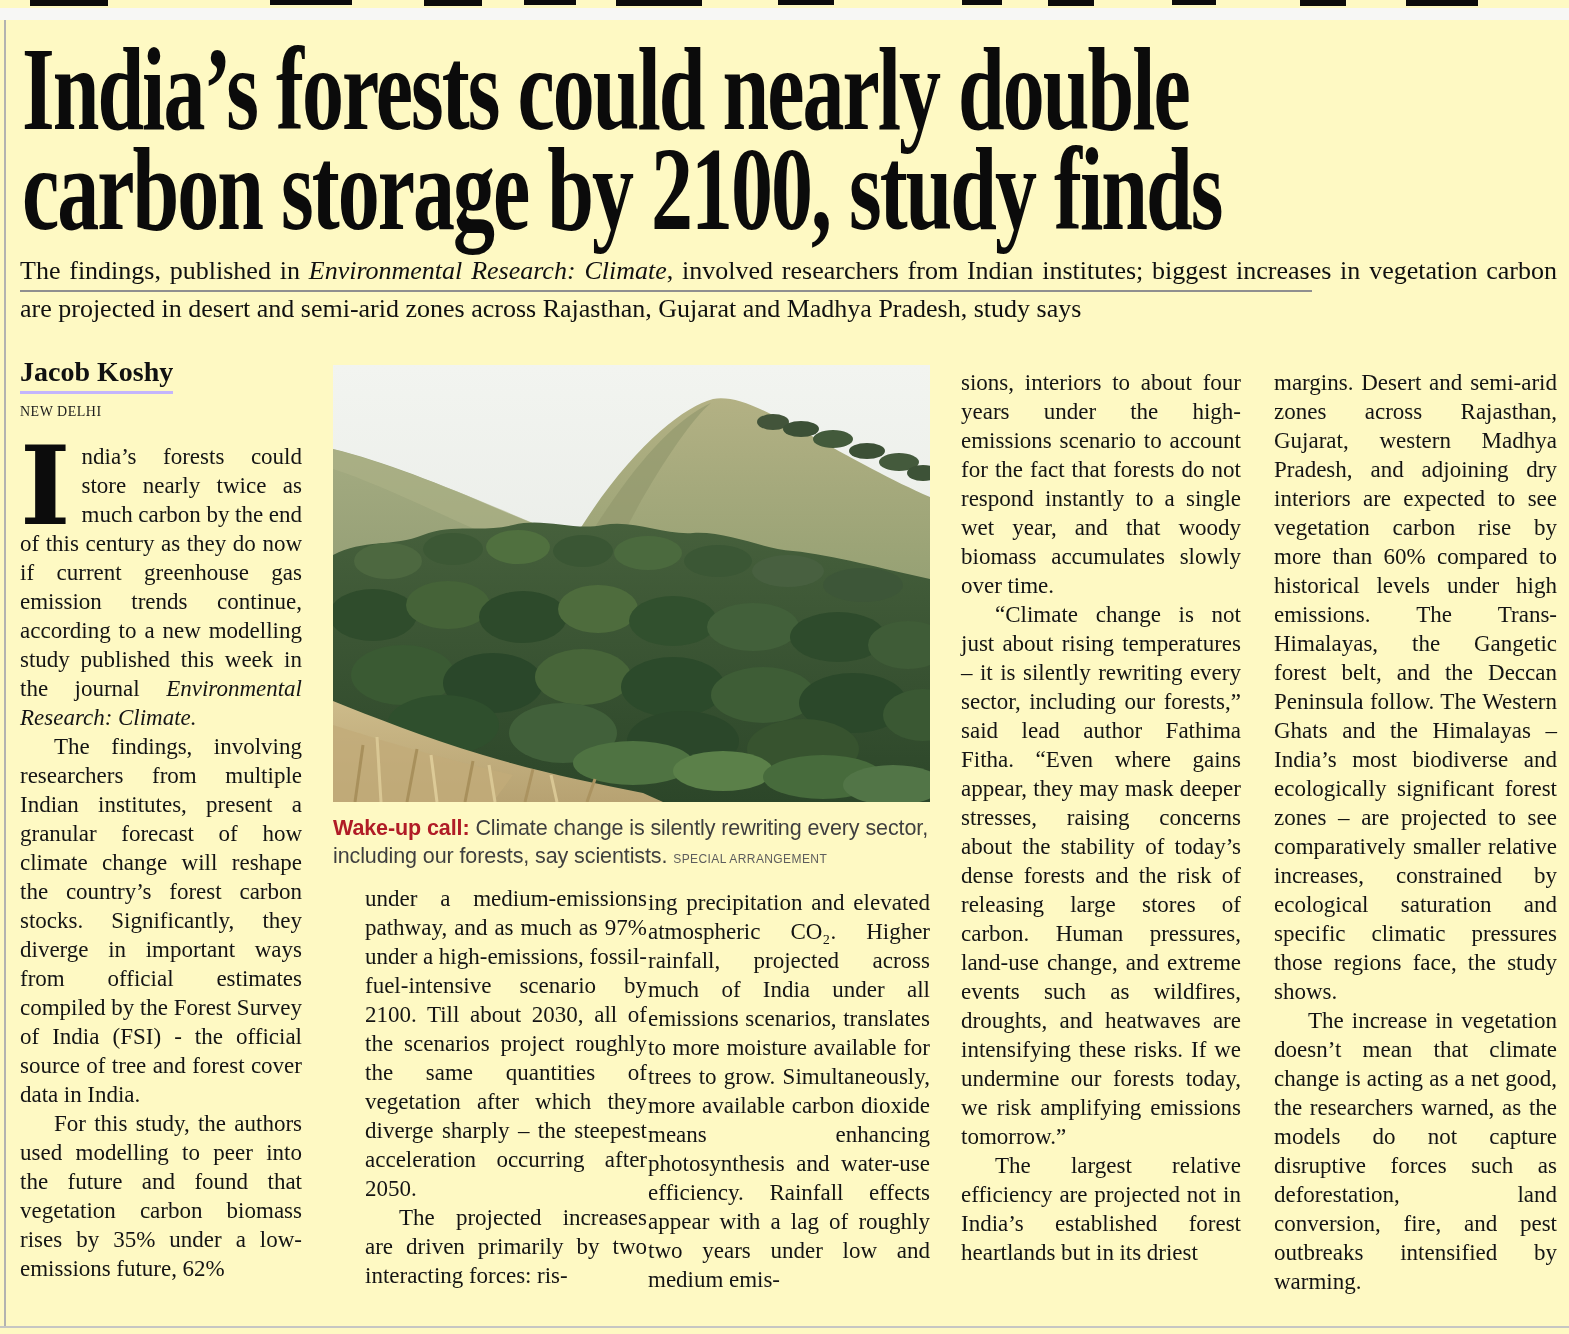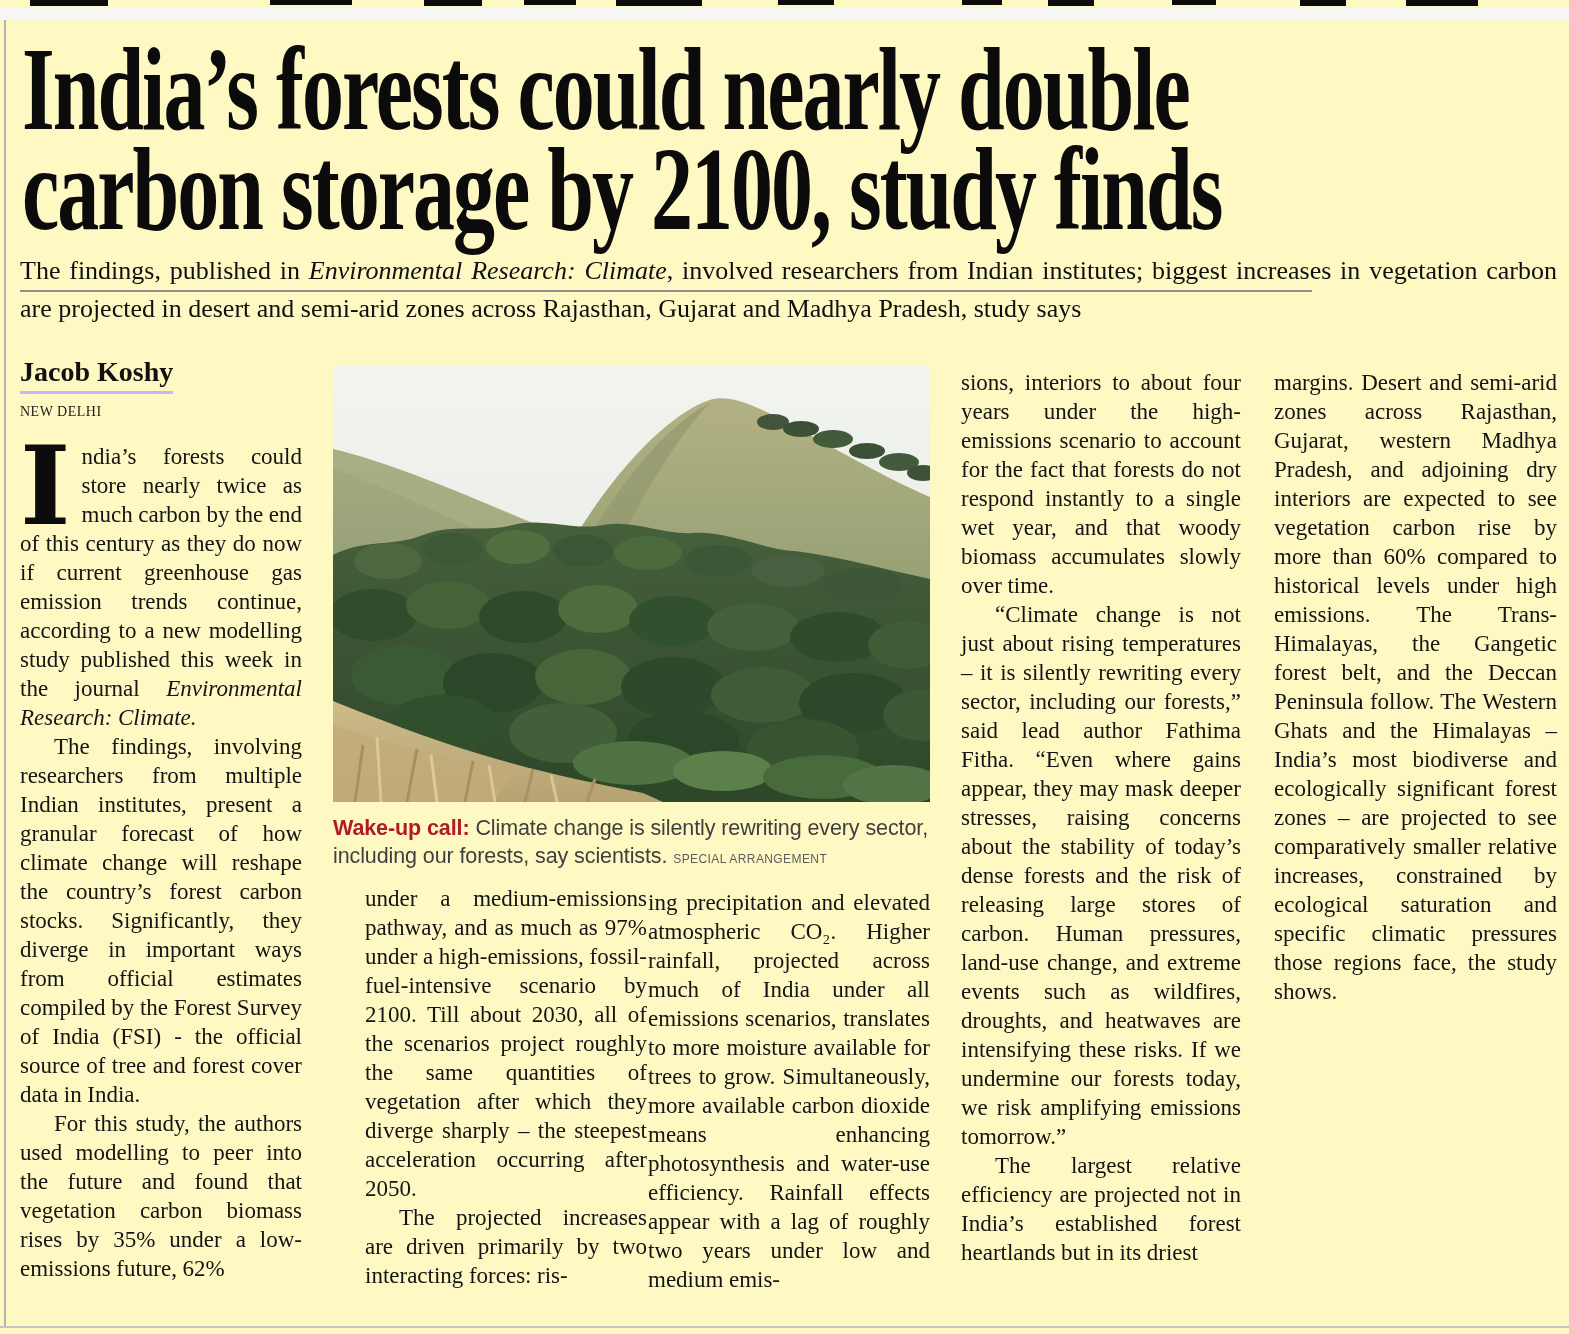--- a/index.html
+++ b/index.html
@@ -207,15 +207,16 @@
   </div>
 
   <div class="col" id="col4">
     <p class="noindent">sions, interiors to about four years under the high-emissions scenario to account for the fact that forests do not respond instantly to a single wet year, and that woody biomass accumulates slowly over time.</p>
     <p>“Climate change is not just about rising temperatures – it is silently rewriting every sector, including our forests,” said lead author Fathima Fitha. “Even where gains appear, they may mask deeper stresses, raising concerns about the stability of today’s dense forests and the risk of releasing large stores of carbon. Human pressures, land-use change, and extreme events such as wildfires, droughts, and heatwaves are intensifying these risks. If we undermine our forests today, we risk amplifying emissions tomorrow.”</p>
     <p>The largest relative efficiency are projected not in India’s established forest heartlands but in its driest</p>
   </div>
 
   <div class="col" id="col5">
     <p class="noindent">margins. Desert and semi-arid zones across Rajasthan, Gujarat, western Madhya Pradesh, and adjoining dry interiors are expected to see vegetation carbon rise by more than 60% compared to historical levels under high emissions. The Trans-Himalayas, the Gangetic forest belt, and the Deccan Peninsula follow. The Western Ghats and the Himalayas – India’s most biodiverse and ecologically significant forest zones – are projected to see comparatively smaller relative increases, constrained by ecological saturation and specific climatic pressures those regions face, the study shows.</p>
+    <p>The increase in vegetation doesn’t mean that climate change is acting as a net good, the researchers warned, as the models do not capture disruptive forces such as deforestation, land conversion, fire, and pest outbreaks intensified by warming.</p>
   </div>
 
 </div>
 
 </body></html>

